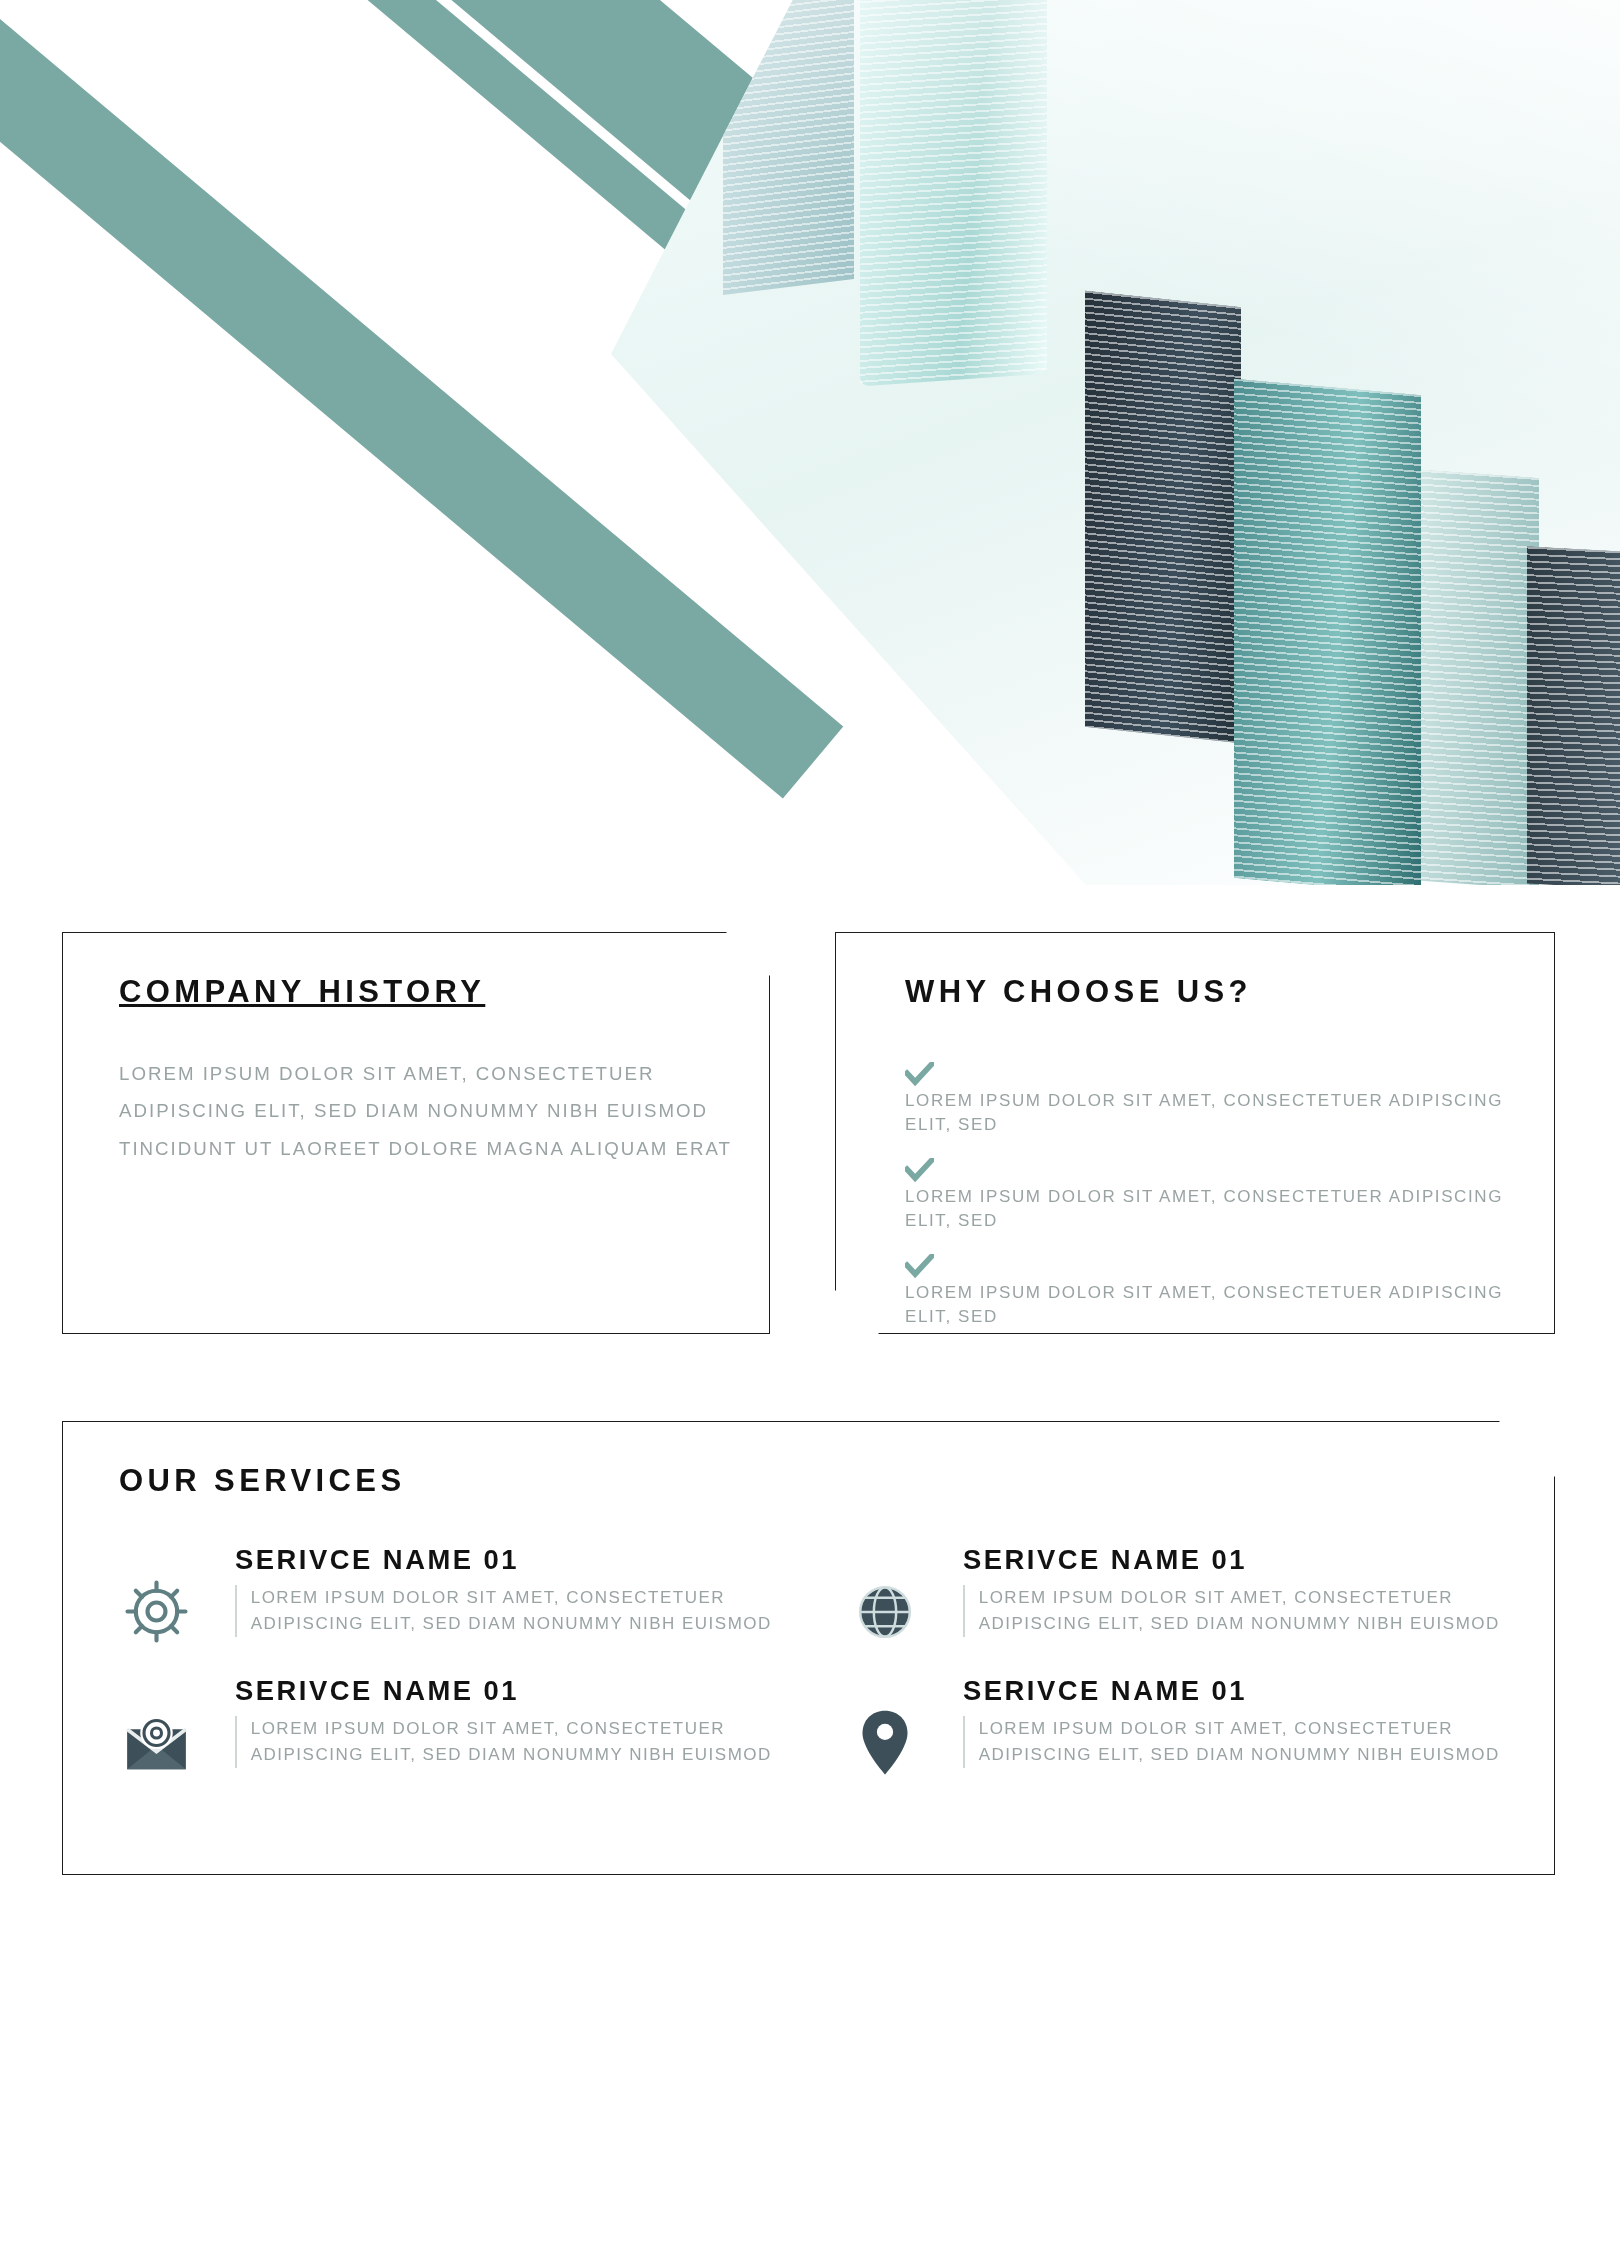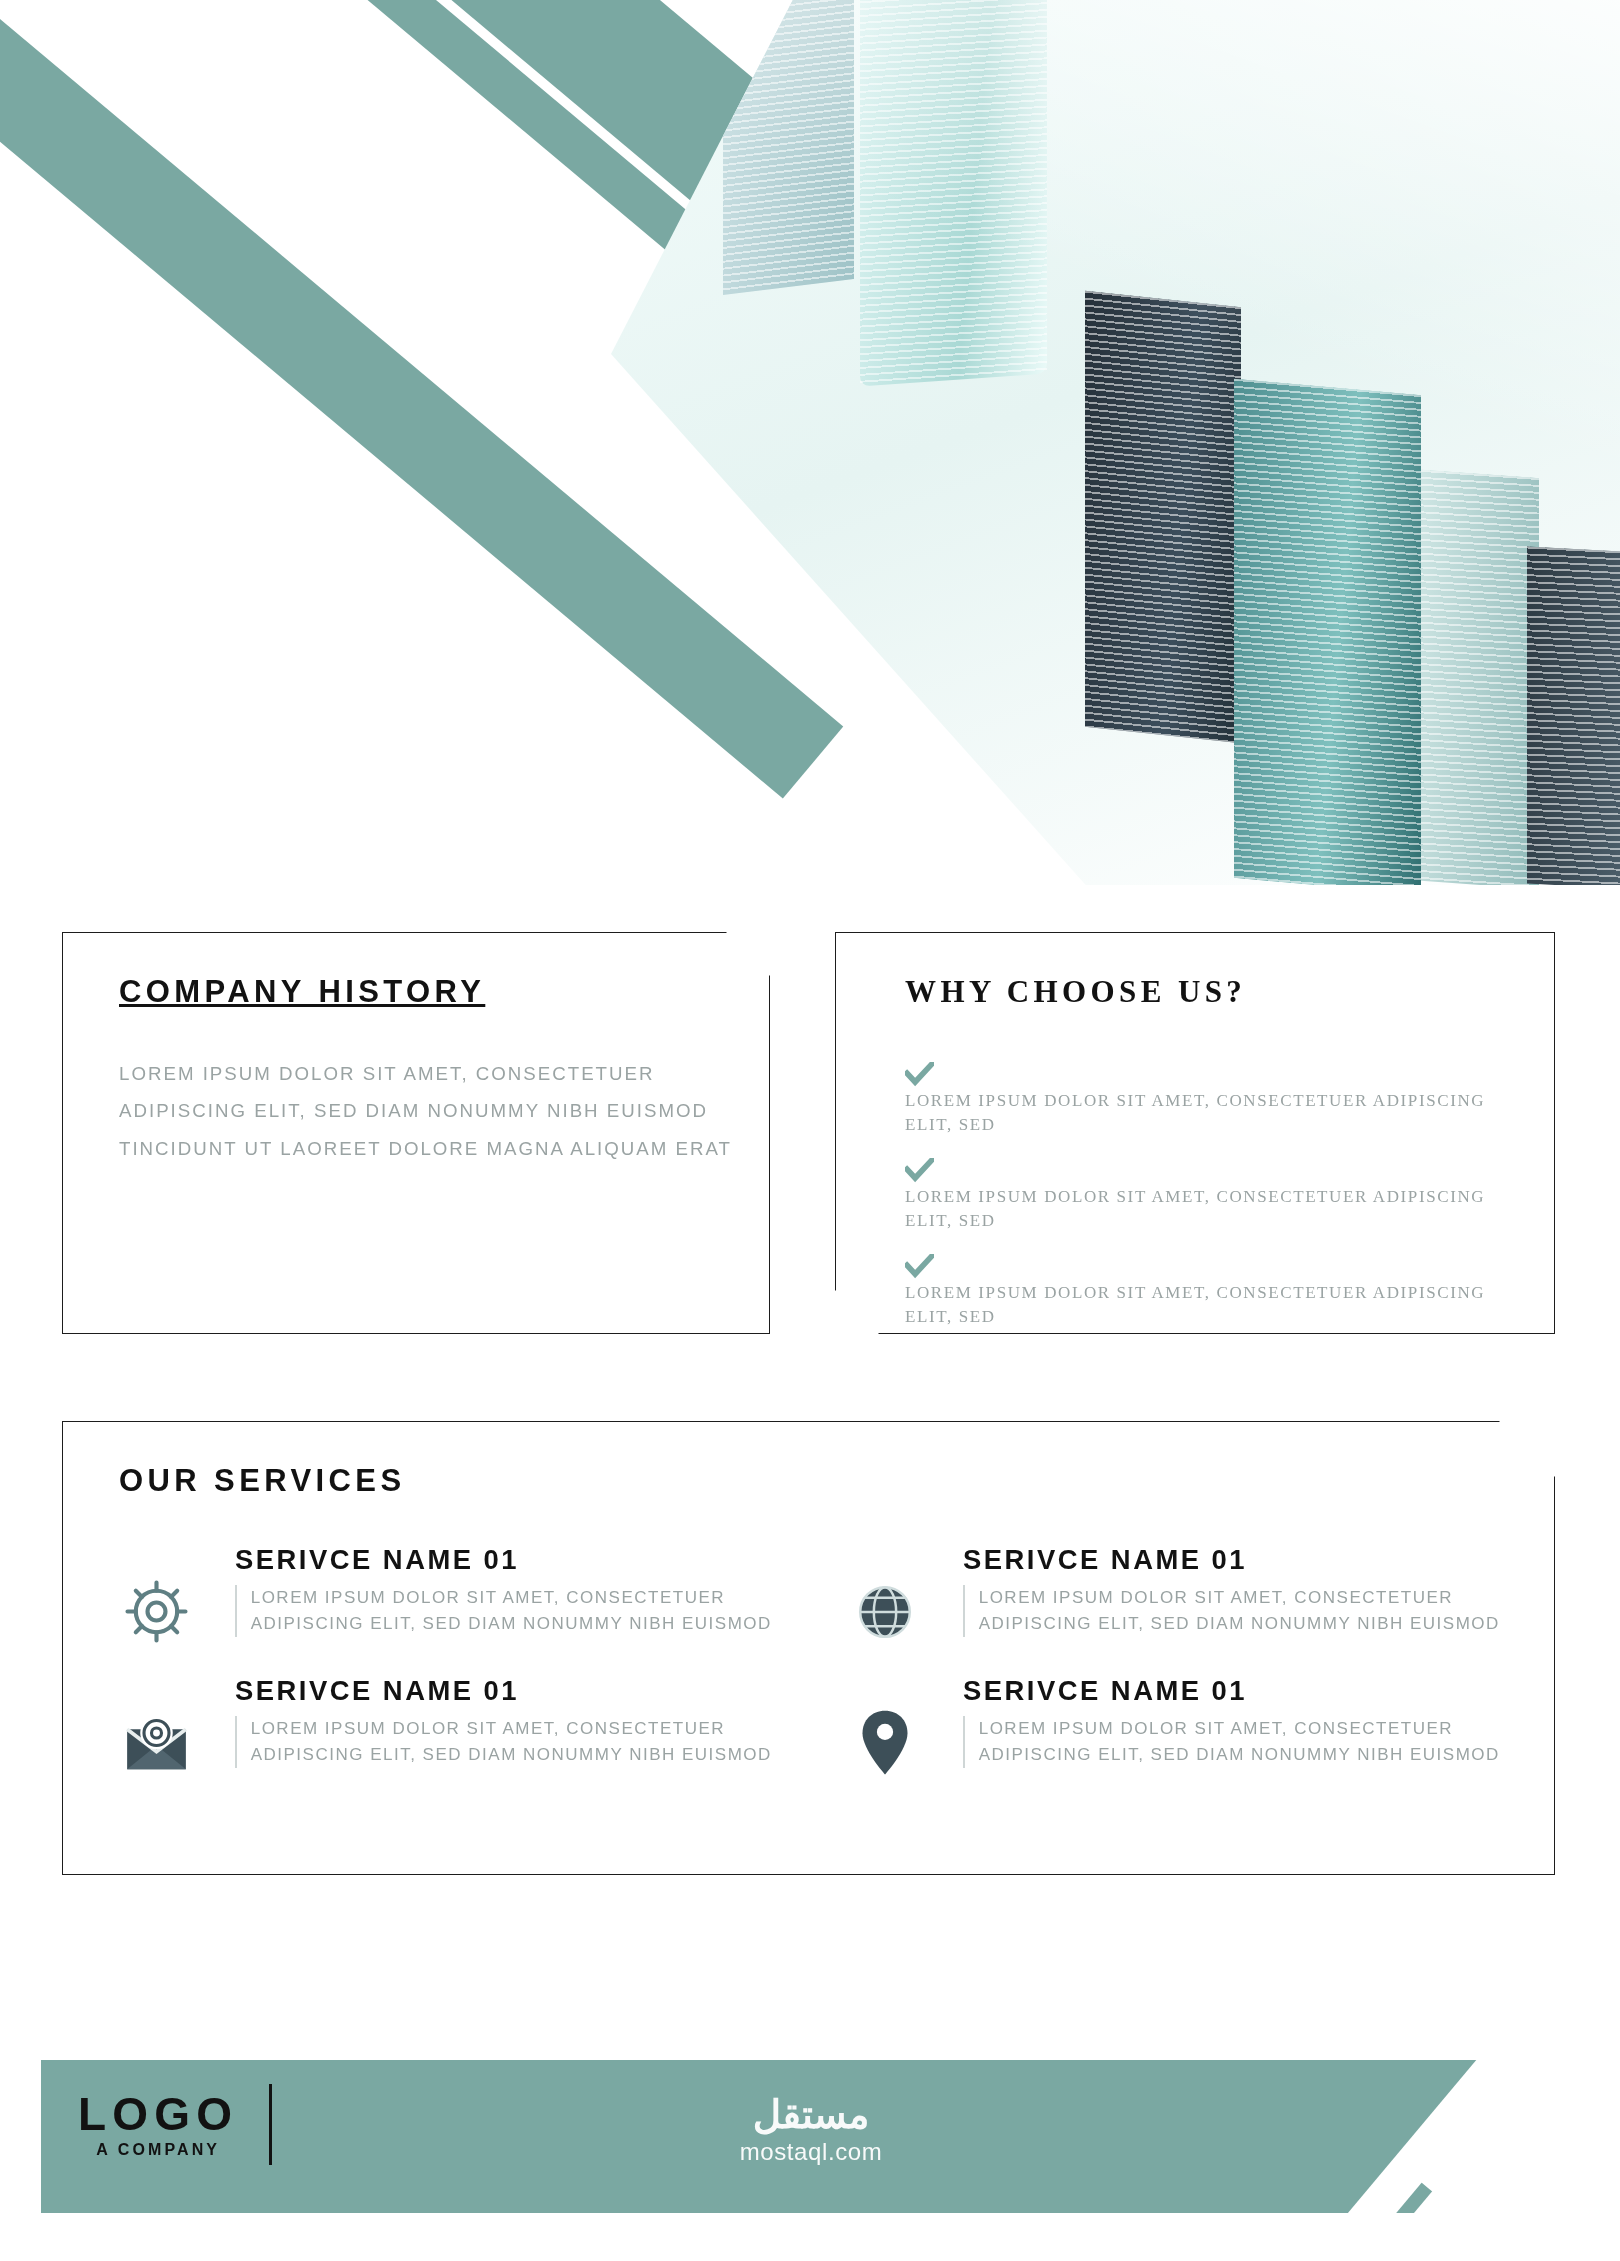--- a/index.html
+++ b/index.html
@@ -151,21 +151,20 @@
     clip-path: polygon(0 0, calc(100% - 44px) 0, 100% 44px, 100% 100%, 0 100%);
   }
   #panel-history .panel-h { position: absolute; top: 41px; left: 56px; text-decoration: underline; }
   #panel-history .body-text { position: absolute; top: 122px; left: 56px; width: 623px; }
 
   
   #panel-why {
     top: 932px; left: 835px;
     width: 720px; height: 402px;
     clip-path: polygon(0 0, 100% 0, 100% 100%, 44px 100%, 0 calc(100% - 44px));
-    font-family: Liberation Serif, serif;
   }
   #panel-why .panel-h { position: absolute; top: 41px; left: 69px; }
   .why-list {
     position: absolute; top: 125px; left: 69px; width: 605px;
     list-style: none;
   }
   .why-item {
     display: flex;
     align-items: flex-start;
     gap: 0;
@@ -447,33 +446,15 @@
           <div class="svc-title">SERIVCE NAME 01</div>
           <div class="svc-desc-wrap">
             <div class="svc-desc">Lorem ipsum dolor sit amet, consectetuer adipiscing elit, sed diam nonummy nibh euismod</div>
           </div>
         </div>
       </div>
 
     </div>
   </section>
 
-  <footer class="footer">
-    <div class="fcorner"></div>
-    <div class="fslash s1"></div>
-    <div class="fslash s2"></div>
-
-    <div class="logo-box">
-      <div>
-        <div class="logo-main">LOGO</div>
-        <div class="logo-sub">A COMPANY</div>
-      </div>
-      <div class="logo-divider"></div>
-    </div>
-
-    <div class="watermark">
-      <div class="wm-ar">مستقل</div>
-      <div class="wm-en">mostaql.com</div>
-    </div>
-  </footer>
 
 </div>
 
 
 </body></html>

